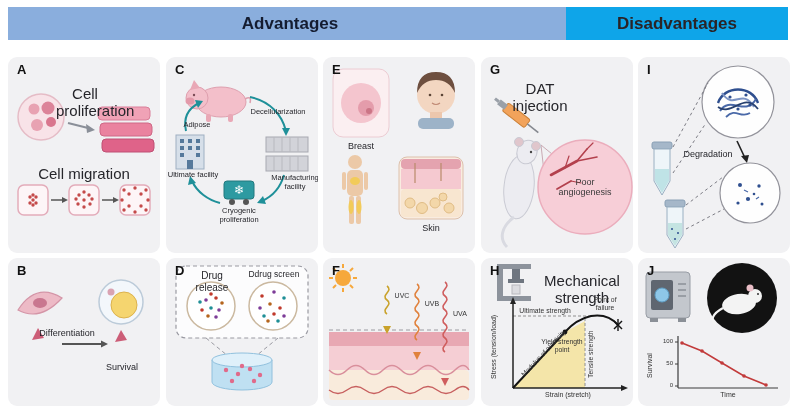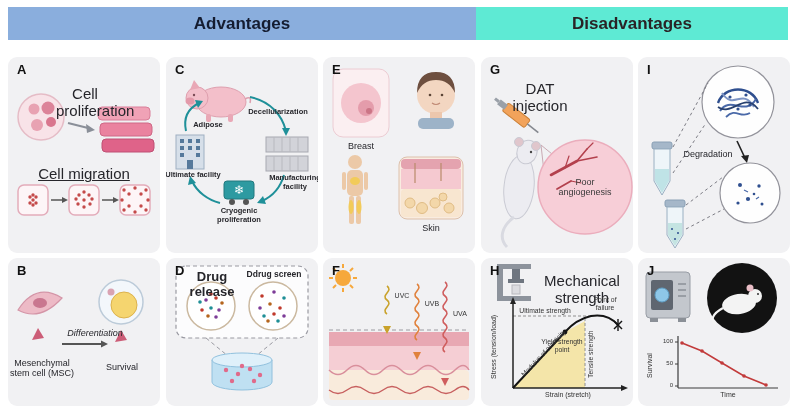--- a/index.html
+++ b/index.html
@@ -1,32 +1,32 @@
 <!DOCTYPE html>
 <html><head>
 <meta charset="utf-8">
 <style>
   html,body{margin:0;padding:0;background:#fff;}
   .figure{position:relative;width:796px;height:412px;background:#ffffff;
           font-family:"Liberation Sans",sans-serif;overflow:hidden;}
   .hdr{position:absolute;top:7px;left:8px;width:780px;height:33px;display:flex;}
   .hdr-seg{display:flex;align-items:center;justify-content:center;
            font-weight:bold;font-size:17px;}
-  .hdr-adv{width:468px;background:#8aaedd;color:#141c30;}
-  .hdr-dis{flex:1;background:#5eead4;color:#2a2326;}
+  .hdr-adv{width:552px;background:#8aaedd;color:#141c30;padding-left:6px;}
+  .hdr-dis{flex:1;background:#0ea5e9;color:#2a2326;}
   .grid{position:absolute;top:57px;left:8px;width:780px;height:349px;}
   .panel{position:absolute;width:152px;background:#f1f1f3;border-radius:9px;overflow:hidden;}
   .p-tall{height:196px;top:0;}
   .p-short{height:148px;top:201px;}
   .c1{left:0;}.c2{left:158px;}.c3{left:315px;}.c4{left:473px;}.c5{left:630px;}
   .letter{position:absolute;top:5px;left:9px;font-size:13px;font-weight:bold;color:#111;z-index:3;}
   .art{position:absolute;left:0;top:0;width:100%;height:100%;z-index:1;}
   .lbl{position:absolute;font-size:15px;line-height:1.15;color:#26262b;text-align:center;z-index:2;}
   .lbl-9{font-size:9px;}
-  .lbl-s{font-size:7.5px;font-weight:bold;}
+  .lbl-s{font-size:7.5px;}
   .lbl-xs{font-size:6.8px;color:#333;}
   .lbl-7{font-size:7px;color:#333;}
   .vtext{writing-mode:vertical-rl;transform:rotate(180deg);}
   .rot-mod{transform:rotate(-47deg);transform-origin:left top;}
   .snow{position:absolute;z-index:2;color:#fff;font-size:12px;text-align:center;line-height:1;}
   .tick{font-size:6px;text-align:right;color:#333;}
 </style>
 </head>
 <body>
 
@@ -98,21 +98,21 @@
             <circle cx="127" cy="155" r="1.7" fill="#c44a4a"></circle>
           <circle cx="114" cy="143" r="1.7" fill="#c44a4a"></circle>
             <circle cx="140" cy="143" r="1.7" fill="#c44a4a"></circle>
           <circle cx="121" cy="137" r="1.7" fill="#c44a4a"></circle>
             <circle cx="133" cy="149" r="1.7" fill="#c44a4a"></circle>
           <circle cx="133" cy="137" r="1.7" fill="#c44a4a"></circle>
             <circle cx="121" cy="149" r="1.7" fill="#c44a4a"></circle>
         </g>
       </svg>
       <div class="lbl" style="left:48px;top:28px;width:58px;">Cell proliferation</div>
-      <div class="lbl" style="left:26px;top:108px;width:100px;text-decoration:underline;">Cell migration</div>
+      <div class="lbl" style="left:26px;top:108px;width:100px;">Cell migration</div>
     </div>
 
     <div class="panel p-tall c2">
       <span class="letter">C</span>
       <svg class="art" viewBox="0 0 152 196">
         <g>
           <ellipse cx="55" cy="45" rx="25" ry="15" fill="#f3bfca" stroke="#de9fae"></ellipse>
           <circle cx="31" cy="41" r="11" fill="#f3bfca" stroke="#de9fae"></circle>
           <polygon points="24,33 28,23 34,31" fill="#e9a8b6"></polygon>
           <ellipse cx="24" cy="44" rx="4.5" ry="3.5" fill="#e39aaa"></ellipse>
@@ -156,21 +156,21 @@
           <path d="M118,118 C114,132 105,140 96,144"></path>
           <path d="M54,146 C42,143 31,135 26,124"></path>
           <polygon points="37,44 29,43 32,51" fill="#1f9099" stroke="none"></polygon>
           <polygon points="120,79 116,71 124,71" fill="#1f9099" stroke="none"></polygon>
           <polygon points="91,146 97,139 100,147" fill="#1f9099" stroke="none"></polygon>
           <polygon points="24,119 22,128 30,126" fill="#1f9099" stroke="none"></polygon>
         </g>
       </svg>
       <div class="snow" style="left:63px;top:127px;width:20px;">❄</div>
       <div class="lbl lbl-s" style="left:73px;top:51px;width:78px;">Decellularization</div>
-      <div class="lbl lbl-s" style="left:18px;top:64px;width:48px;">Adipose</div>
+      <div class="lbl lbl-s" style="left:7px;top:64px;width:48px;">Adipose</div>
       <div class="lbl lbl-s" style="left:-2px;top:114px;width:58px;">Ultimate facility</div>
       <div class="lbl lbl-s" style="left:92px;top:117px;width:58px;margin-left:8px;">Manufacturing facility</div>
       <div class="lbl lbl-s" style="left:37px;top:150px;width:72px;">Cryogenic proliferation</div>
     </div>
 
     <div class="panel p-tall c3">
       <span class="letter">E</span>
       <svg class="art" viewBox="0 0 152 196">
         <g>
           <rect x="10" y="12" width="56" height="68" rx="10" fill="#fbeff1" stroke="#ecccd3"></rect>
@@ -320,22 +320,21 @@
           <circle cx="116" cy="47" r="13" fill="#f5d56f" stroke="#dcb24d"></circle>
           <circle cx="103" cy="34" r="3.5" fill="#d9a3b2"></circle>
         </g>
         <g>
           <line x1="54" y1="86" x2="94" y2="86" stroke="#555" stroke-width="1.8"></line>
           <polygon points="100,86 93,82.5 93,89.5" fill="#555"></polygon>
         </g>
         <polygon points="30,70 24,82 36,80" fill="#cc5d77"></polygon>
         <polygon points="113,72 107,84 119,82" fill="#cc5d77"></polygon>
       </svg>
-      <div class="lbl lbl-9" style="left:52px;top:70px;width:70px;font-style:italic;">Differentiation</div>
-      <div class="lbl lbl-9" style="left:2px;top:100px;width:64px;">Mesenchymal stem cell (MSC)</div>
+      <div class="lbl lbl-9" style="left:24px;top:70px;width:70px;">Differentiation</div>
       <div class="lbl lbl-9" style="left:88px;top:104px;width:52px;">Survival</div>
     </div>
 
     <div class="panel p-short c2">
       <span class="letter">D</span>
       <svg class="art" viewBox="0 0 152 148">
         <rect x="10" y="8" width="132" height="72" rx="10" fill="#fcfcfd" stroke="#9a9aa2" stroke-dasharray="4,3" stroke-width="1.2"></rect>
         <g>
           <circle cx="45" cy="48" r="24" fill="#ffffff" stroke="#cbb9a0" stroke-width="1.5"></circle>
           <circle cx="40" cy="42" r="1.8" fill="#7d3c98"></circle>
@@ -372,21 +371,21 @@
           <ellipse cx="76" cy="102" rx="30" ry="7" fill="#dff0fa" stroke="#90c0dd"></ellipse>
           <circle cx="60" cy="112" r="2.2" fill="#e06a8a"></circle>
             <circle cx="72" cy="116" r="2.2" fill="#e06a8a"></circle>
           <circle cx="84" cy="111" r="2.2" fill="#e06a8a"></circle>
             <circle cx="94" cy="117" r="2.2" fill="#e06a8a"></circle>
           <circle cx="66" cy="123" r="2.2" fill="#e06a8a"></circle>
             <circle cx="88" cy="123" r="2.2" fill="#e06a8a"></circle>
           <circle cx="76" cy="108" r="2.2" fill="#e06a8a"></circle>
         </g>
       </svg>
-      <div class="lbl lbl-s" style="left:18px;top:12px;width:56px;font-size:13px;">Drug release</div>
+      <div class="lbl lbl-s" style="left:18px;top:12px;width:56px;font-size:10px;">Drug release</div>
       <div class="lbl lbl-s" style="left:80px;top:12px;width:56px;font-size:8.5px;">Ddrug screen</div>
     </div>
 
     <div class="panel p-short c3">
       <span class="letter">F</span>
       <svg class="art" viewBox="0 0 152 148">
         <g>
           <circle cx="20" cy="20" r="8" fill="#f6a83c"></circle>
           <g stroke="#f6a83c" stroke-width="2">
             <line x1="20" y1="6" x2="20" y2="10"></line>

